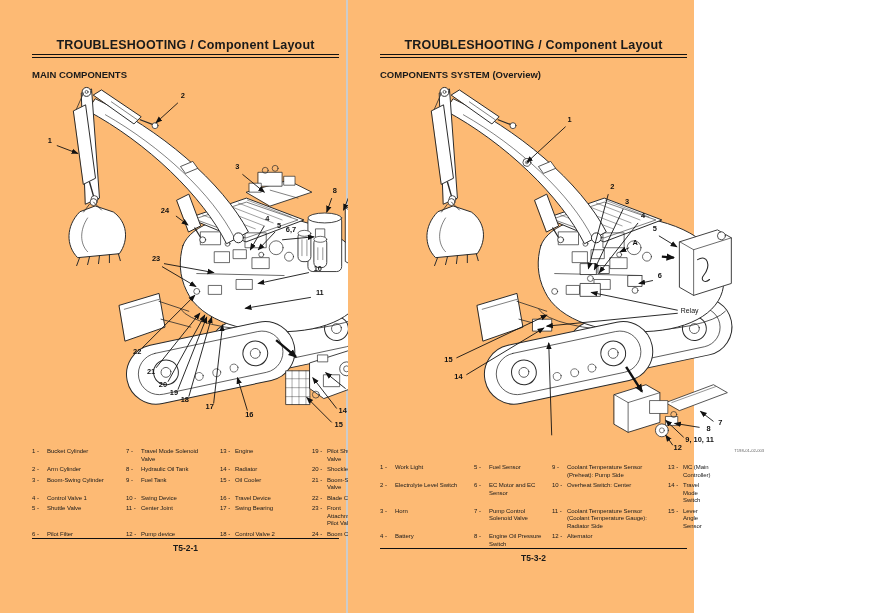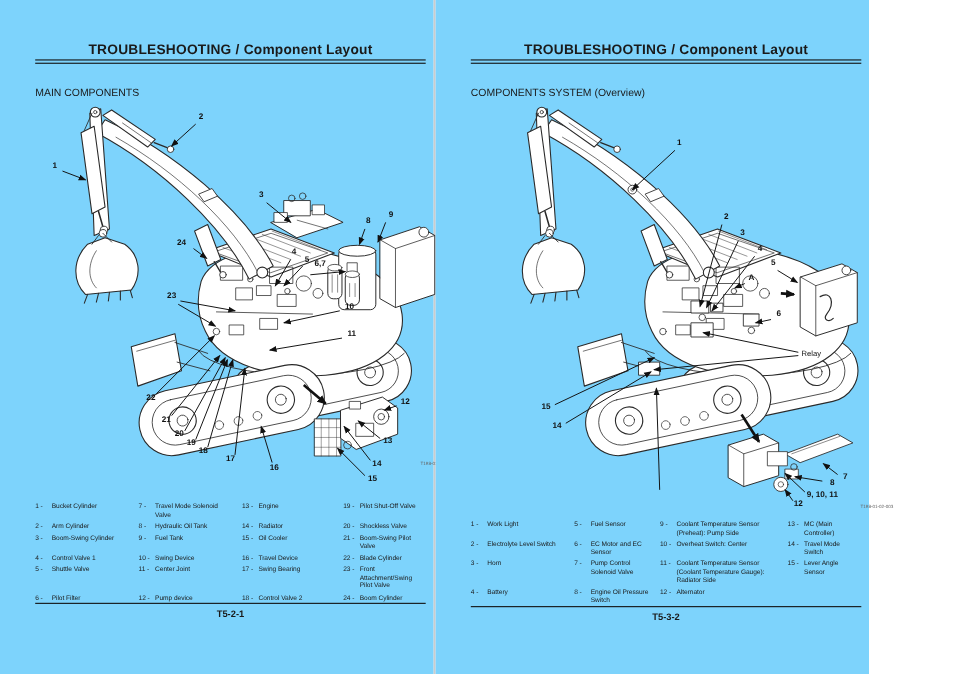--- a/index.html
+++ b/index.html
@@ -1,22 +1,22 @@
 <!DOCTYPE html>
 <html><head>
 <meta charset="utf-8">
 <style>
   *{margin:0;padding:0;box-sizing:border-box}
   html,body{width:870px;height:613px;background:#fff;overflow:hidden}
   body{font-family:"Liberation Sans",sans-serif;color:#1a1a1a;display:flex}
-  .page{width:394px;height:613px;position:relative;padding:38px 7px 0 32px;background:#7dd3fc}
+  .page{width:346px;height:613px;position:relative;padding:38px 7px 0 32px;background:#fdba74}
   .divider{width:2px;height:613px;background:#ccc;flex:none}
   h1{font-size:12.5px;font-weight:bold;text-align:center;letter-spacing:.2px;white-space:nowrap}
   .double-rule{margin-top:2px;height:4px;border-top:1.5px solid #111;border-bottom:1.1px solid #111}
-  h2{font-size:9.5px;font-weight:normal;margin-top:21px}
+  h2{font-size:9.5px;font-weight:bold;margin-top:11px}
   .figure svg{display:block;width:397px;margin-top:1px}
   .legend{display:grid;column-gap:4px;row-gap:3px;font-size:6px;line-height:1.25;letter-spacing:-0.05px;margin-top:2px}
   .legend-a{grid-template-columns:90px 90px 88px auto}
   .legend-b{grid-template-columns:90px 74px 112px auto;margin-top:8px}
   .lcell{display:flex}
   .lnum{width:15px;flex:none}
   .ltxt{flex:1;padding-right:5px}
   footer{position:absolute;left:32px;right:7px;top:570}
   .foot-rule{border-top:1.5px solid #111}
   .pagenum{text-align:center;font-weight:bold;font-size:8.5px;margin-top:4px}

